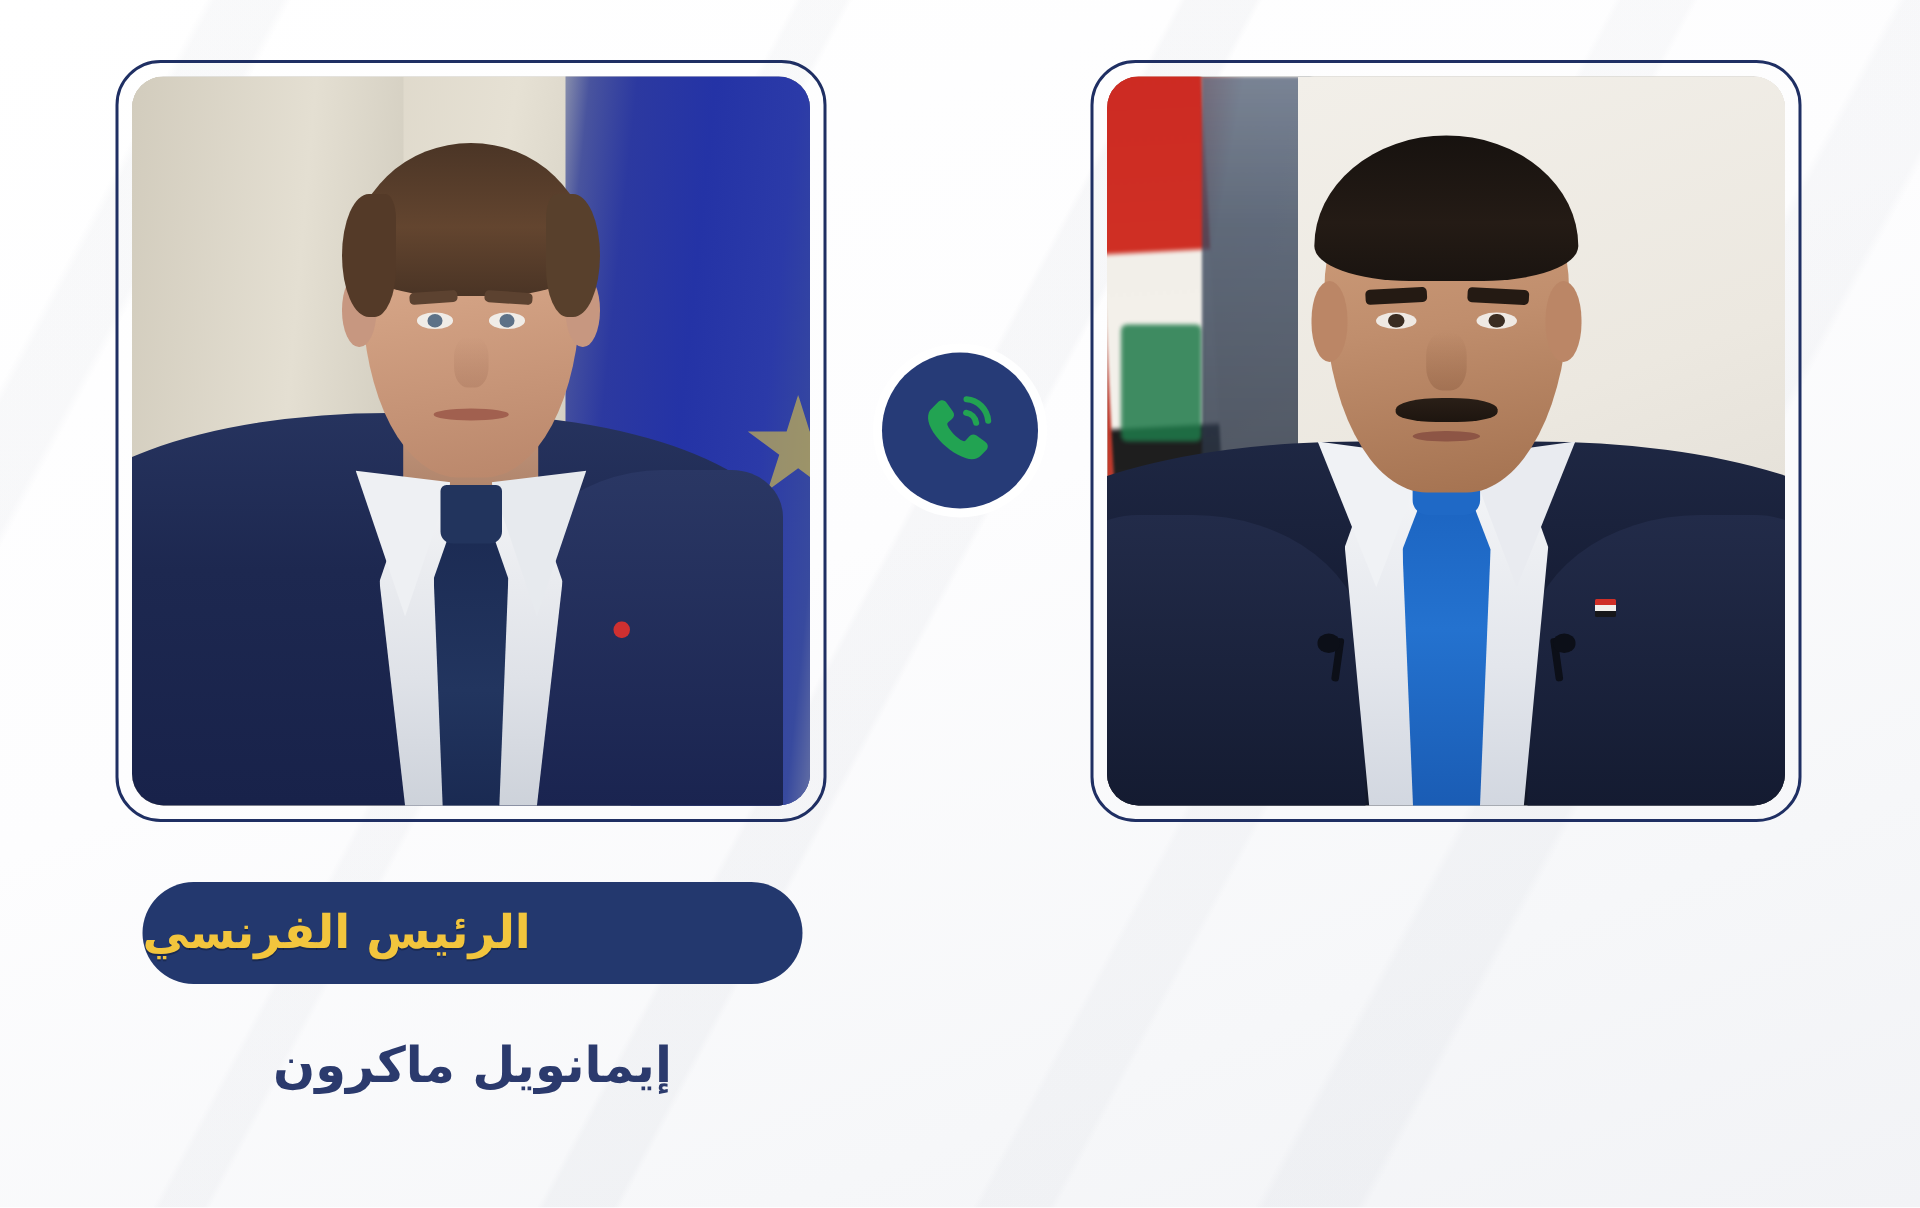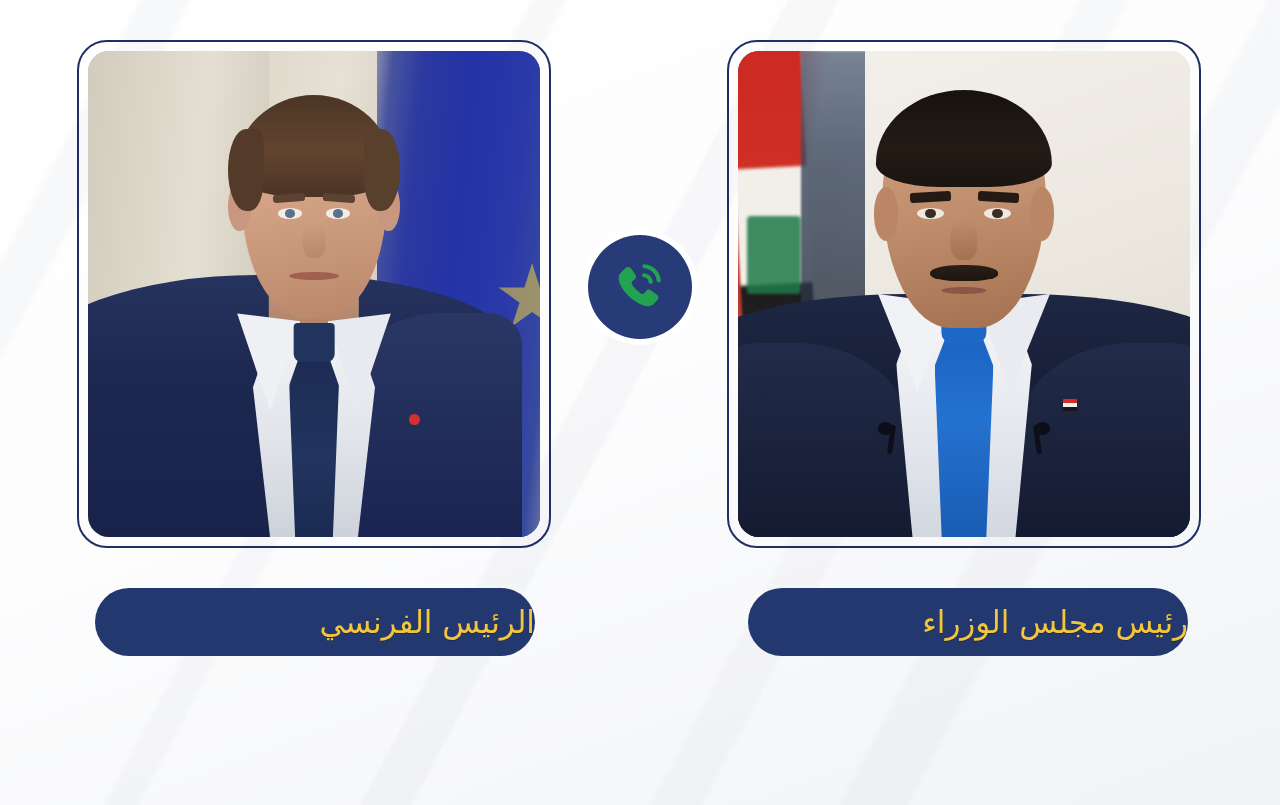--- a/index.html
+++ b/index.html
@@ -146,22 +146,22 @@
   .call-badge{
     position:absolute;left:588px;top:235px;width:104px;height:104px;
     border-radius:50%;background:#263b77;
     display:flex;align-items:center;justify-content:center;
     box-shadow:0 0 0 6px rgba(255,255,255,.9);
   }
 
   
   .pill{
     position:absolute;height:68px;border-radius:34px;background:#23386e;
-    display:flex;align-items:center;justify-content:flex-start;
-    color:#f2c53d;font-size:31px;font-weight:normal;
+    display:flex;align-items:center;justify-content:flex-end;
+    color:#f2c53d;font-size:31px;font-weight:bold;
     letter-spacing:.4px;direction:rtl;
     text-shadow:0 1px 0 rgba(0,0,0,.25);
   }
   .name{
     position:absolute;text-align:center;
     color:#2b3a6d;font-size:33px;font-weight:bold;direction:rtl;
   }
   .name .sheen{
     position:absolute;inset:-10px -14px;
     background:linear-gradient(180deg,rgba(225,226,230,0) 0%,rgba(222,224,228,.55) 45%,rgba(228,229,233,0) 100%);
@@ -250,21 +250,22 @@
     <svg width="62" height="62" viewBox="0 0 64 64">
       <path d="M16.8 12.6c2.2-2.1 4.6-1.6 6.1.5l4.2 5.9c1.3 1.9 1 3.7-.6 5.1l-2.6 2.3c-.7.6-.8 1.2-.4 2.1 1.6 3.8 6.3 8.6 10.3 10.6.9.4 1.6.3 2.2-.4l2.3-2.6c1.4-1.6 3.2-1.9 5.1-.6l5.9 4.2c2.1 1.5 2.6 3.9.5 6.1l-3.2 3.3c-2.6 2.7-6.3 3.4-10.4 2C28 48.3 21.1 43 15.6 36 9.7 28.4 8.8 22.2 11.4 18.1z" fill="#22a352"></path>
       <path d="M36.5 10.5c7.9.6 14.2 6.9 14.9 14.8" fill="none" stroke="#22a352" stroke-width="4.2" stroke-linecap="round"></path>
       <path d="M36.2 19.8c3.6.5 6.4 3.3 6.9 6.9" fill="none" stroke="#22a352" stroke-width="4.2" stroke-linecap="round"></path>
     </svg>
   </div>
 
   <div class="pill" style="left:95px;top:588px;width:440px;">
     <span>الرئيس الفرنسي</span>
   </div>
-
-  <div class="pill" style="left:748px;top:588px;width:440px;">
-    <span>رئيس مجلس الوزراء</span>
-  </div>
+  <div class="name" style="left:95px;top:690px;width:440px;">
+    <span class="sheen"></span>
+    <span>إيمانويل ماكرون</span>
+  </div>
+
   <div class="name" style="left:748px;top:690px;width:440px;">
     <span class="sheen"></span>
   </div>
 
 </div>
 
 </body></html>

